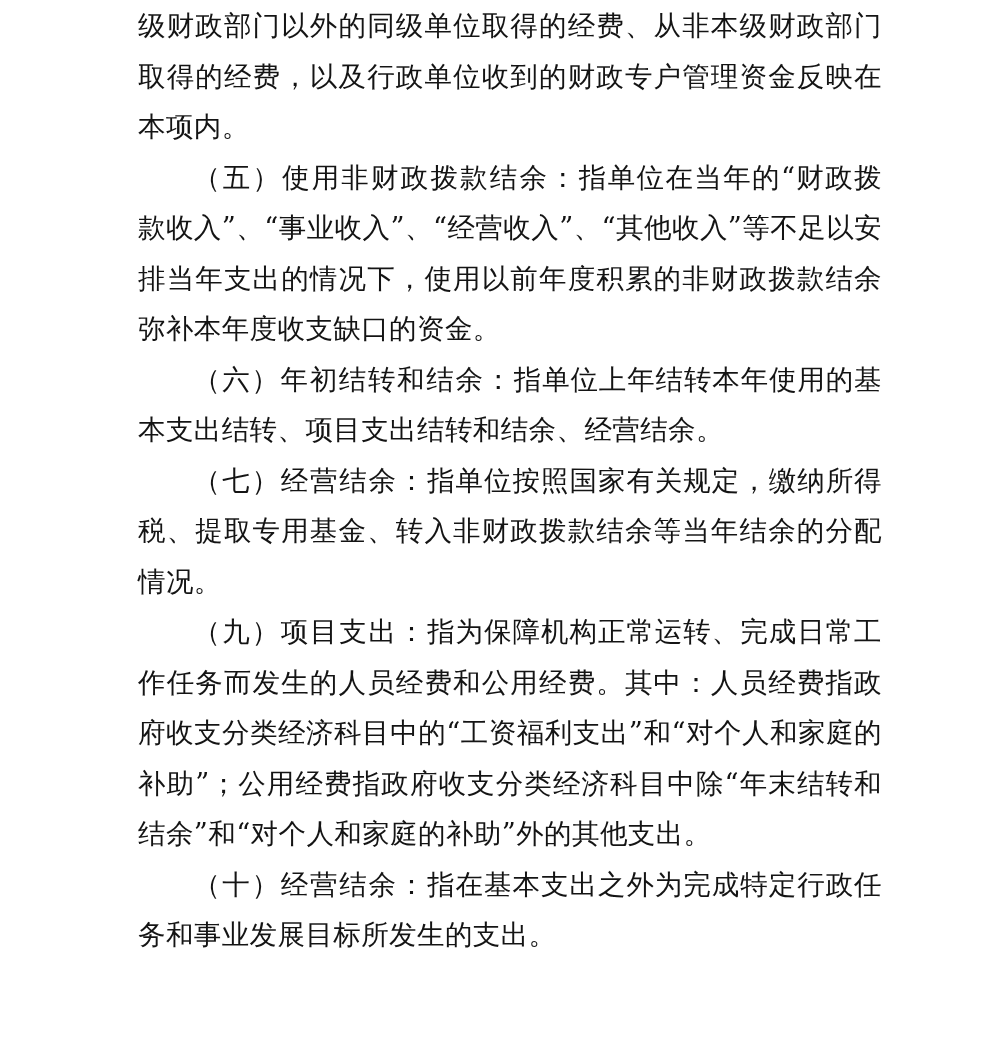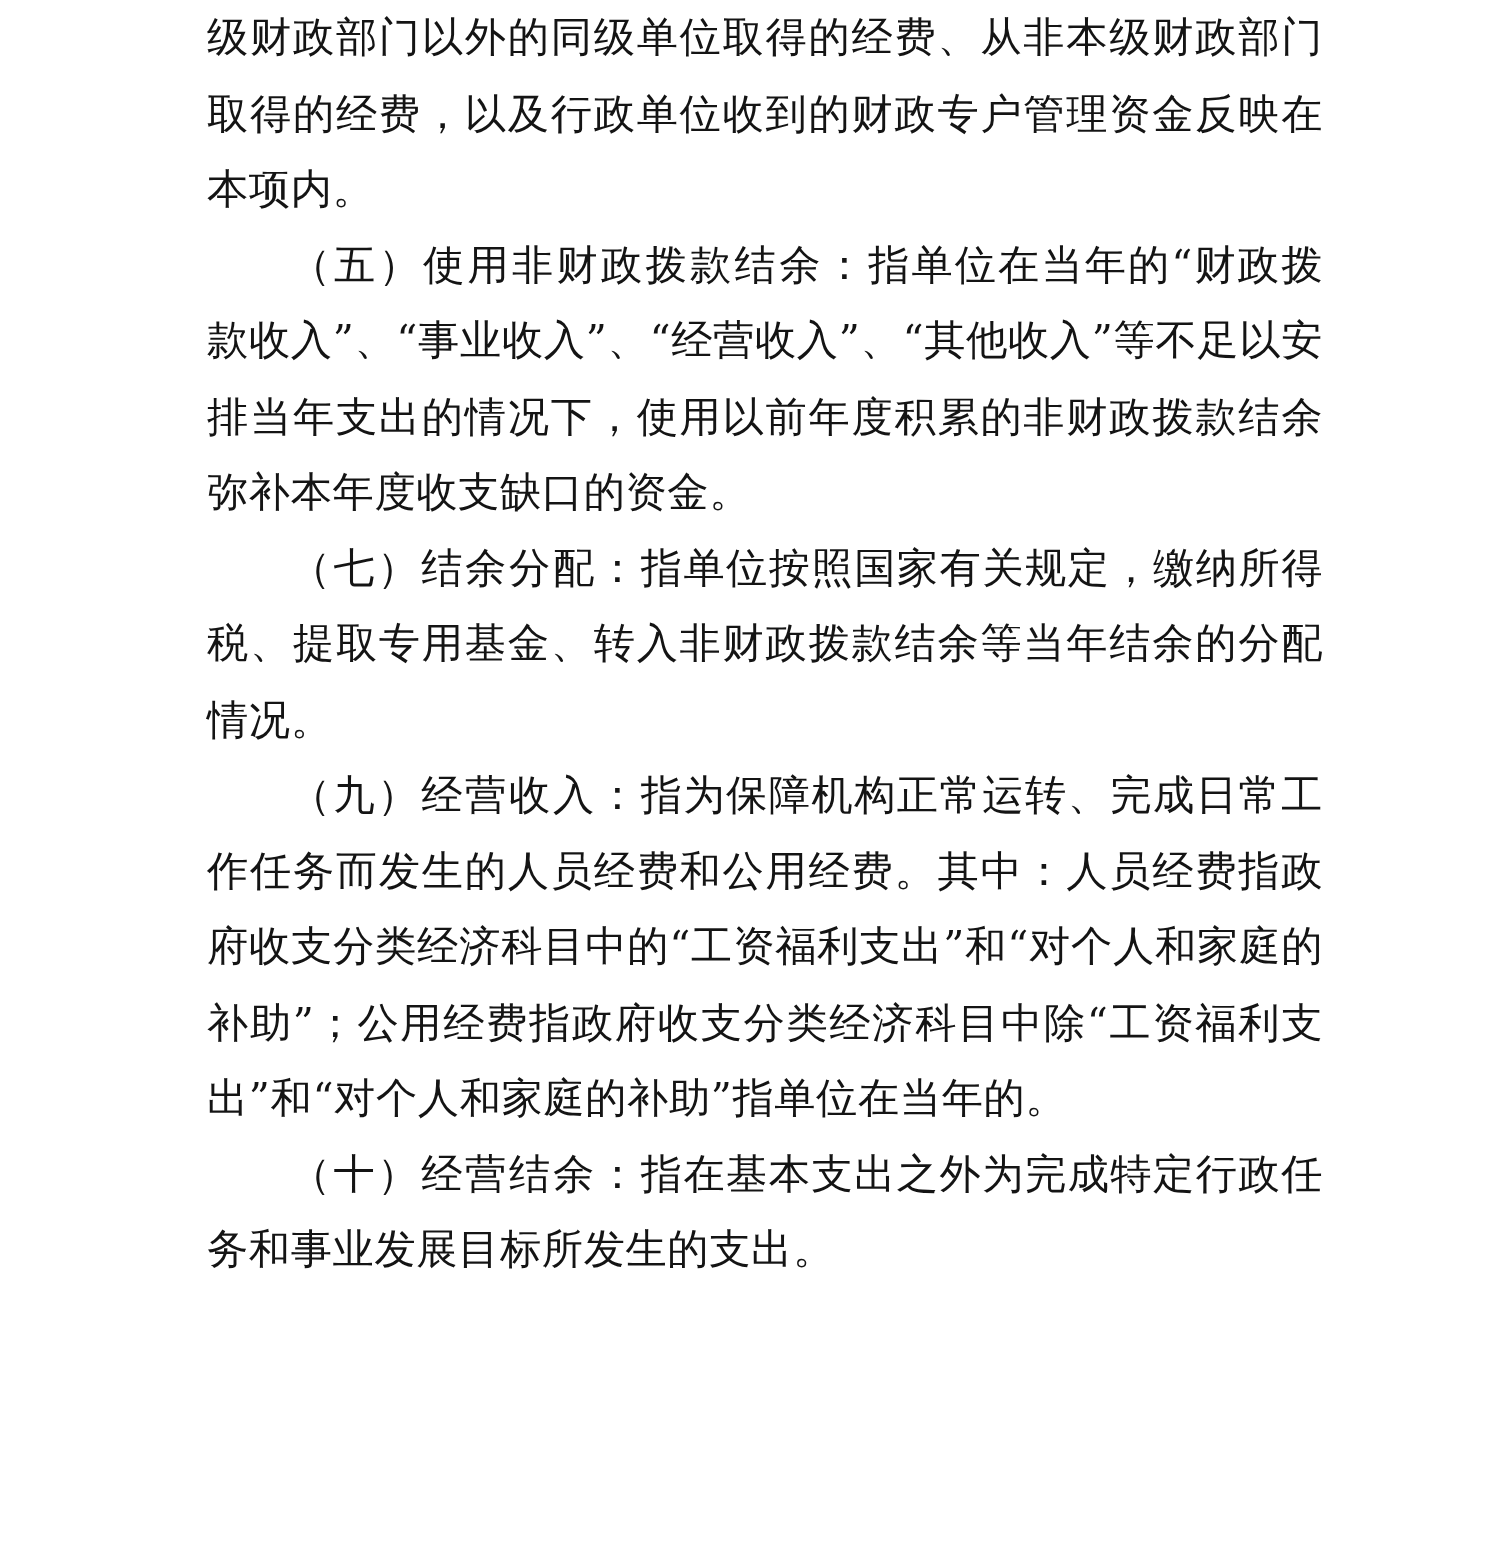--- a/index.html
+++ b/index.html
@@ -54,28 +54,31 @@
   <div class="doc-body">
 
     <p class="para first-line-clip">
       <span>级财政部门以外的同级单位取得的经费、从非本级财政部门取得的经费，以及行政单位收到的财政专户管理资金反映在本项内。</span>
     </p>
 
     <p class="para indent">
       <span class="term">（五）使用非财政拨款结余：</span><span>指单位在当年的“财政拨款收入”、“事业收入”、“经营收入”、“其他收入”等不足以安排当年支出的情况下，使用以前年度积累的非财政拨款结余弥补本年度收支缺口的资金。</span>
     </p>
 
+    <p class="para indent">
+      <span class="term">（六）年初结转和结余：</span><span>指单位上年结转本年使用的基本支出结转、项目支出结转和结余、经营结余。</span>
+    </p>
 
     <p class="para indent">
-      <span class="term">（七）结余分配：</span><span>指单位按照国家有关规定，缴纳所得税、提取专用基金、转入非财政拨款结余等当年结余的分配情况。</span>
+      <span class="term">（七）经营结余：</span><span>指单位按照国家有关规定，缴纳所得税、提取专用基金、转入非财政拨款结余等当年结余的分配情况。</span>
     </p>
 
 
     <p class="para indent">
-      <span class="term">（九）经营收入：</span><span>指为保障机构正常运转、完成日常工作任务而发生的人员经费和公用经费。其中：人员经费指政府收支分类经济科目中的“工资福利支出”和“对个人和家庭的补助”；公用经费指政府收支分类经济科目中除“工资福利支出”和“对个人和家庭的补助”指单位在当年的。</span>
+      <span class="term">（九）项目支出：</span><span>指为保障机构正常运转、完成日常工作任务而发生的人员经费和公用经费。其中：人员经费指政府收支分类经济科目中的“工资福利支出”和“对个人和家庭的补助”；公用经费指政府收支分类经济科目中除“年末结转和结余”和“对个人和家庭的补助”外的其他支出。</span>
     </p>
 
     <p class="para indent">
       <span class="term">（十）经营结余：</span><span>指在基本支出之外为完成特定行政任务和事业发展目标所发生的支出。</span>
     </p>
 
   </div>
 </div>
 
 </body></html>

